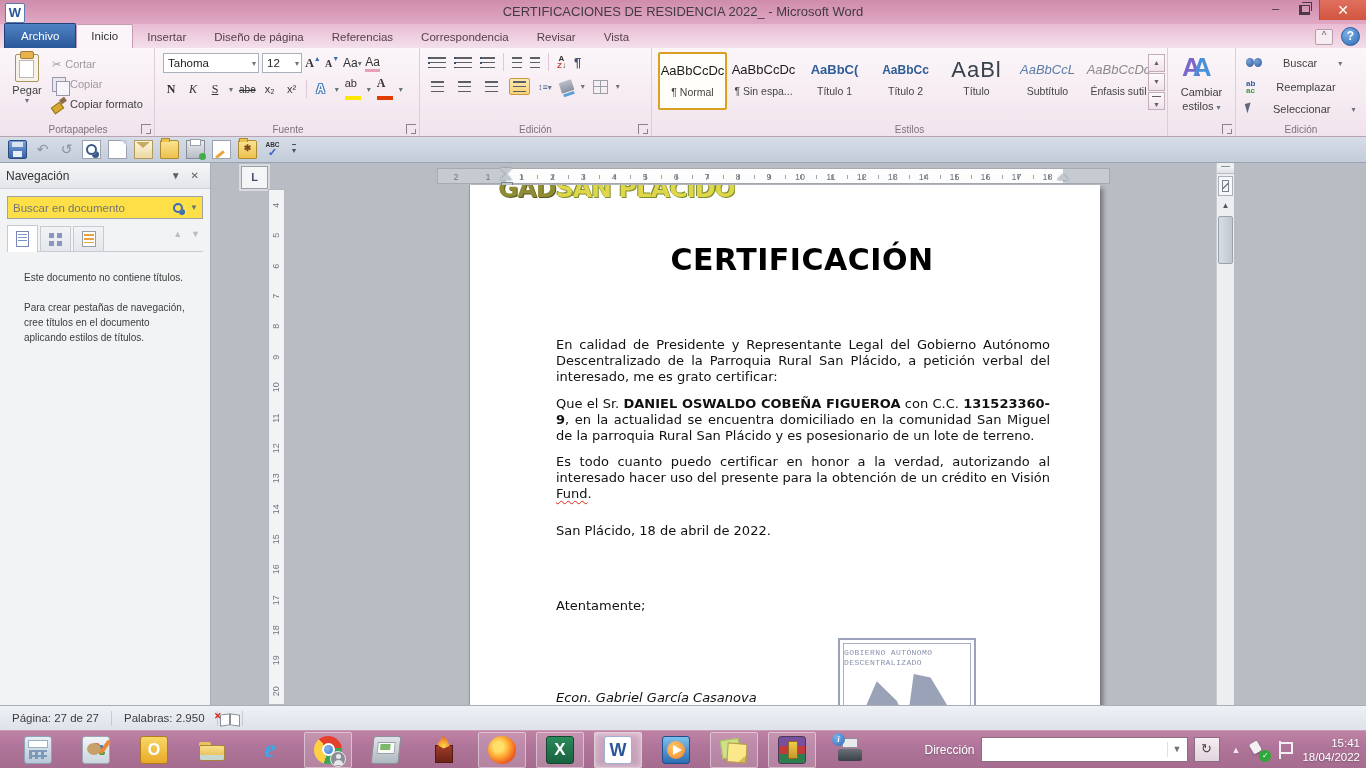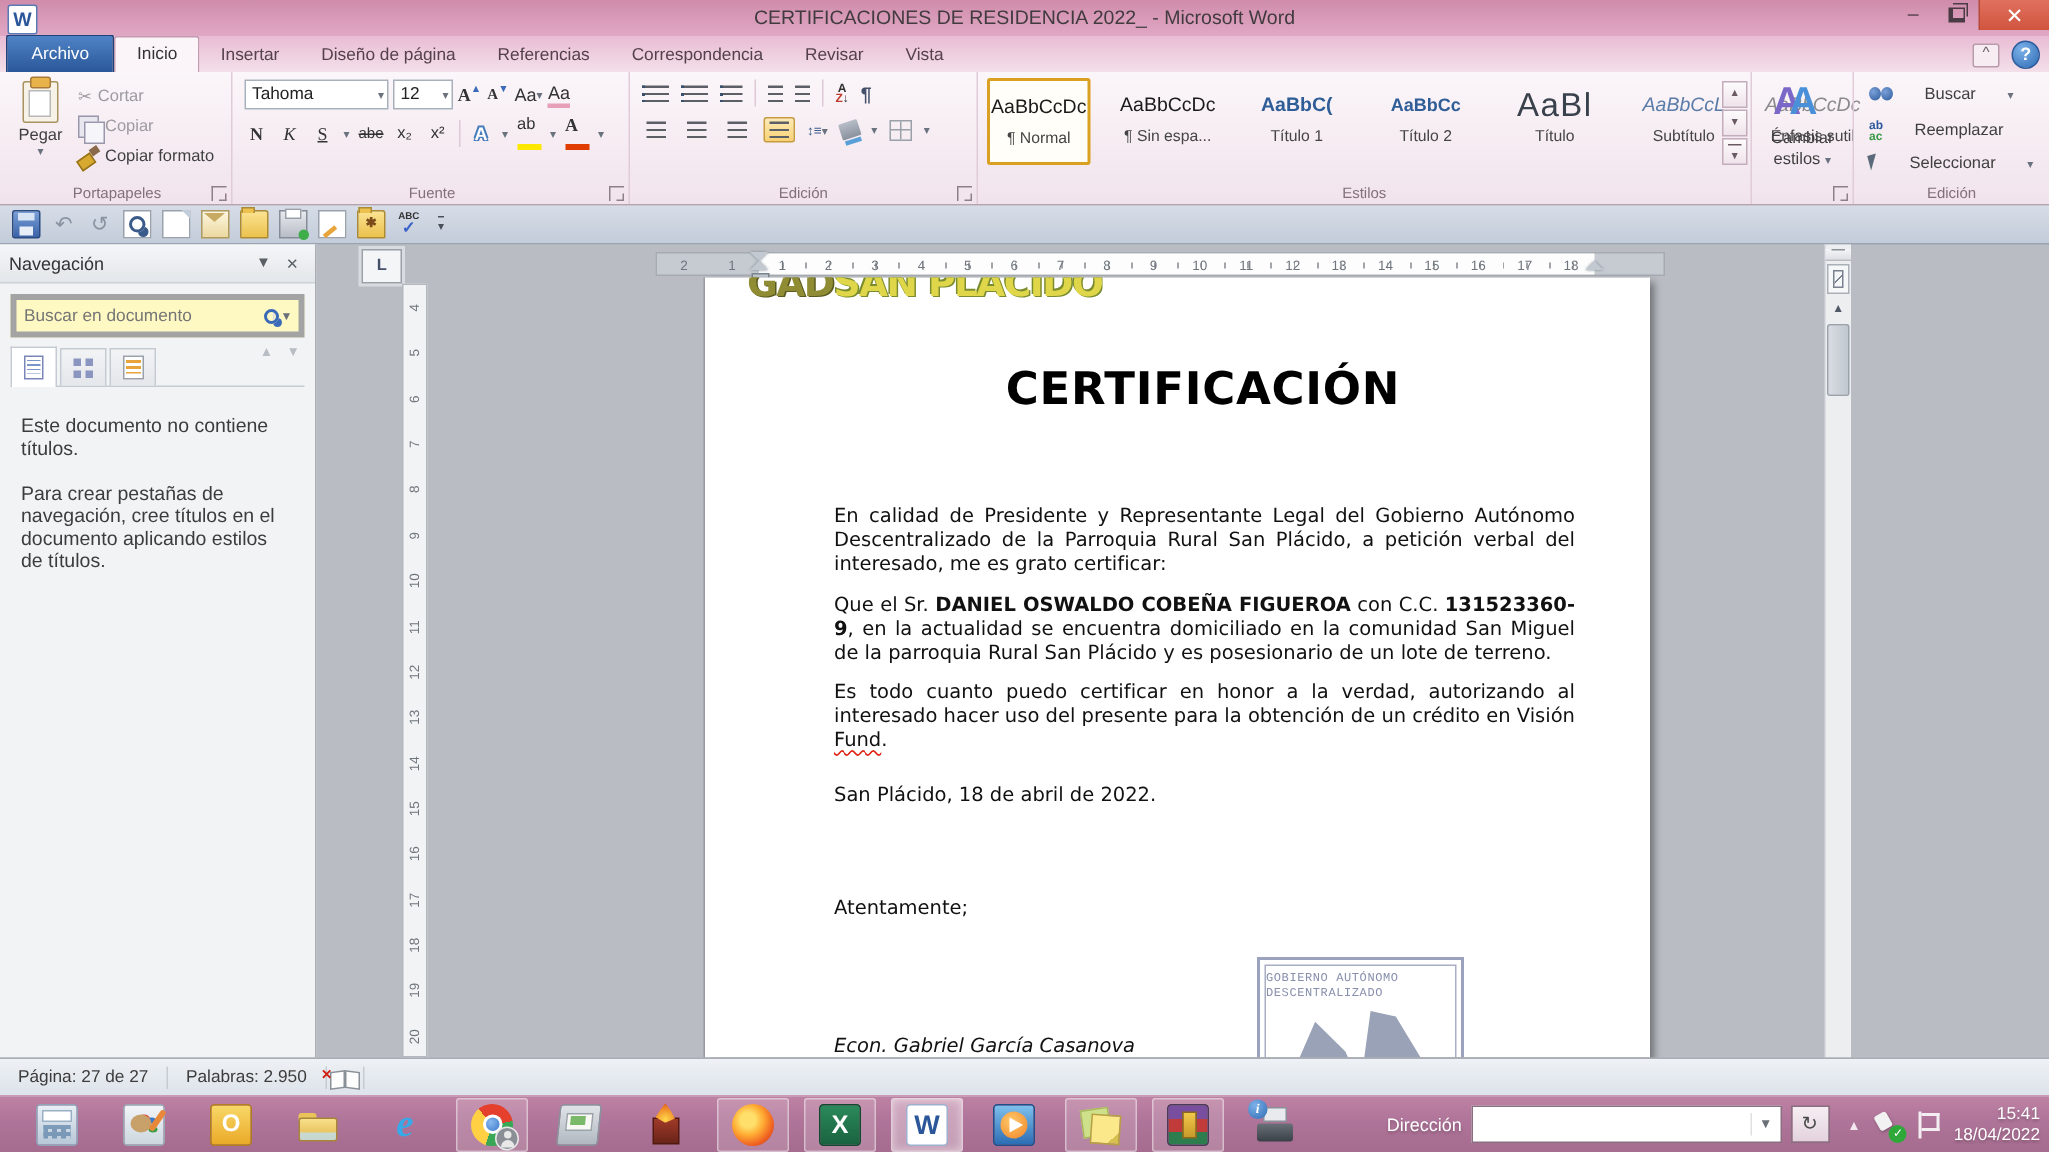--- a/index.html
+++ b/index.html
@@ -104,21 +104,21 @@
   .pilc{font-size:13px;color:#44506a;font-weight:bold;}
   .spc{font-size:9px;color:#3b5a8a;}
   .bucket{width:13px;height:11px;background:linear-gradient(#b8bec8,#8a929e);border-radius:1px;
     transform:rotate(-18deg);position:relative;}
   .bucket::after{content:'';position:absolute;left:1px;bottom:-4px;width:11px;height:3px;background:#5aa0d8;}
   .bordergrid{width:13px;height:12px;border:1px solid #9aa0a8;
     background:linear-gradient(#9aa0a8,#9aa0a8) center/13px 1px no-repeat,
                linear-gradient(#9aa0a8,#9aa0a8) center/1px 12px no-repeat;}
   
   .chips{position:absolute;left:6px;top:4px;display:flex;}
-  .chip{width:67px;height:56px;margin-right:17px;border:1px solid transparent;border-radius:2px;
+  .chip{width:67px;height:56px;margin-right:2px;border:1px solid transparent;border-radius:2px;
     text-align:center;overflow:hidden;}
   .chip.sel{border:2px solid #d9a021;background:#fffef8;width:65px;height:54px;}
   .chip .prev{height:32px;line-height:34px;font-size:13px;color:#1a1a1a;white-space:nowrap;overflow:hidden;}
   .chip .cname{font-size:10.5px;color:#444;white-space:nowrap;}
   .prev.h1{color:#2e5d97;font-weight:bold;}
   .prev.h2{color:#2e5d97;font-weight:bold;font-size:12px;}
   .prev.tit{color:#39424c;font-size:22px;font-weight:400;letter-spacing:1px;}
   .prev.sub{color:#5a7ca8;font-style:italic;}
   .prev.emph{color:#8a8a8a;font-style:italic;}
   .stylescroll{position:absolute;right:4px;top:6px;width:15px;}
@@ -174,22 +174,22 @@
   .qat-more{font-size:8px;color:#4a505a;border-top:1px solid #4a505a;padding-top:1px;margin-left:4px;}
   
   .main{position:absolute;left:0;top:163px;width:1234px;height:542px;background:#b9bdc3;}
   
   .navpane{position:absolute;left:0;top:0;width:211px;height:542px;background:#f2f3f5;
     border-right:1px solid #a9aeb5;box-sizing:border-box;}
   .navhead{height:25px;background:linear-gradient(#f5f6f8,#e3e6ea);border-bottom:1px solid #cdd1d7;
     display:flex;align-items:center;padding:0 6px;}
   .navhead .ttl{font-size:12px;color:#333;flex:1;}
   .navhead .dd,.navhead .x{color:#5a6066;font-size:10px;padding:0 5px;}
-  .navsearch{margin:7px 7px 4px;display:flex;align-items:center;background:#fef9c3;
-    border:4px solid #a3a3a3;height:21px;}
+  .navsearch{margin:7px 7px 4px;display:flex;align-items:center;background:#fde047;
+    border:1px solid #a3a3a3;height:21px;}
   .navsearch input{flex:1;border:none;outline:none;font-size:11.5px;padding:0 5px;color:#333;
     font-family:"Liberation Sans",sans-serif;background:transparent;}
   .magico{width:12px;height:12px;position:relative;margin-right:3px;}
   .magico::after{content:'';position:absolute;left:1px;top:1px;width:6px;height:6px;border:2px solid #3a6ab8;
     border-radius:50%;box-shadow:4px 4px 0 -2px #3a6ab8;}
   .navsearch .dd{border-left:1px solid #d8dde3;padding:0 4px;color:#6a7078;font-size:8px;}
   .navtabs{display:flex;align-items:flex-end;margin:6px 7px 0;border-bottom:1px solid #c5cbd3;height:26px;}
   .ntab{width:29px;height:24px;border:1px solid #c5cbd3;border-bottom:none;margin-right:2px;
     background:linear-gradient(#f2f3f5,#e4e7eb);display:flex;align-items:center;justify-content:center;}
   .ntab.active{background:#fff;height:26px;margin-bottom:-1px;}
@@ -199,21 +199,21 @@
     background:repeating-linear-gradient(#7a96c8 0 1px,transparent 1px 3px);}
   .nt-grid{width:13px;height:13px;
     background:linear-gradient(#8a96c0,#8a96c0) 0 0/5px 5px no-repeat,
       linear-gradient(#8a96c0,#8a96c0) 8px 0/5px 5px no-repeat,
       linear-gradient(#8a96c0,#8a96c0) 0 8px/5px 5px no-repeat,
       linear-gradient(#8a96c0,#8a96c0) 8px 8px/5px 5px no-repeat;}
   .nt-res{width:12px;height:14px;background:#fff;border:1px solid #9aa0aa;position:relative;}
   .nt-res::after{content:'';position:absolute;left:1px;top:2px;right:1px;height:9px;
     background:repeating-linear-gradient(#e8a33a 0 2px,transparent 2px 4px);}
   .navarrows{position:absolute;right:10px;top:66px;display:flex;gap:9px;color:#b8bdc4;font-size:9px;}
-  .navmsg{margin:18px 14px 0;font-size:13px;color:#3c3c3c;line-height:15px;}
+  .navmsg{margin:18px 24px 0;font-size:10px;color:#3c3c3c;line-height:15px;}
   .navmsg+.navmsg{margin-top:15px;}
   
   .editarea{position:absolute;left:211px;top:0;right:0;bottom:0;}
   .tabselbox{position:absolute;left:30px;top:3px;width:25px;height:21px;background:#f4f5f6;
     border:1px solid #9aa0a8;box-shadow:0 0 0 2px #d8dbdf;text-align:center;line-height:20px;
     font-weight:bold;color:#44506a;font-size:11px;}
   .hruler{position:absolute;left:226px;top:5px;width:673px;height:16px;background:#c6cbd1;
     border:1px solid #a6abb2;box-sizing:border-box;}
   .hruler .white{position:absolute;left:68px;top:0;bottom:0;width:557px;background:#fdfdfd;}
   .hnums{position:absolute;top:1px;bottom:0;display:flex;align-items:center;color:#6f757d;font-size:9px;}

